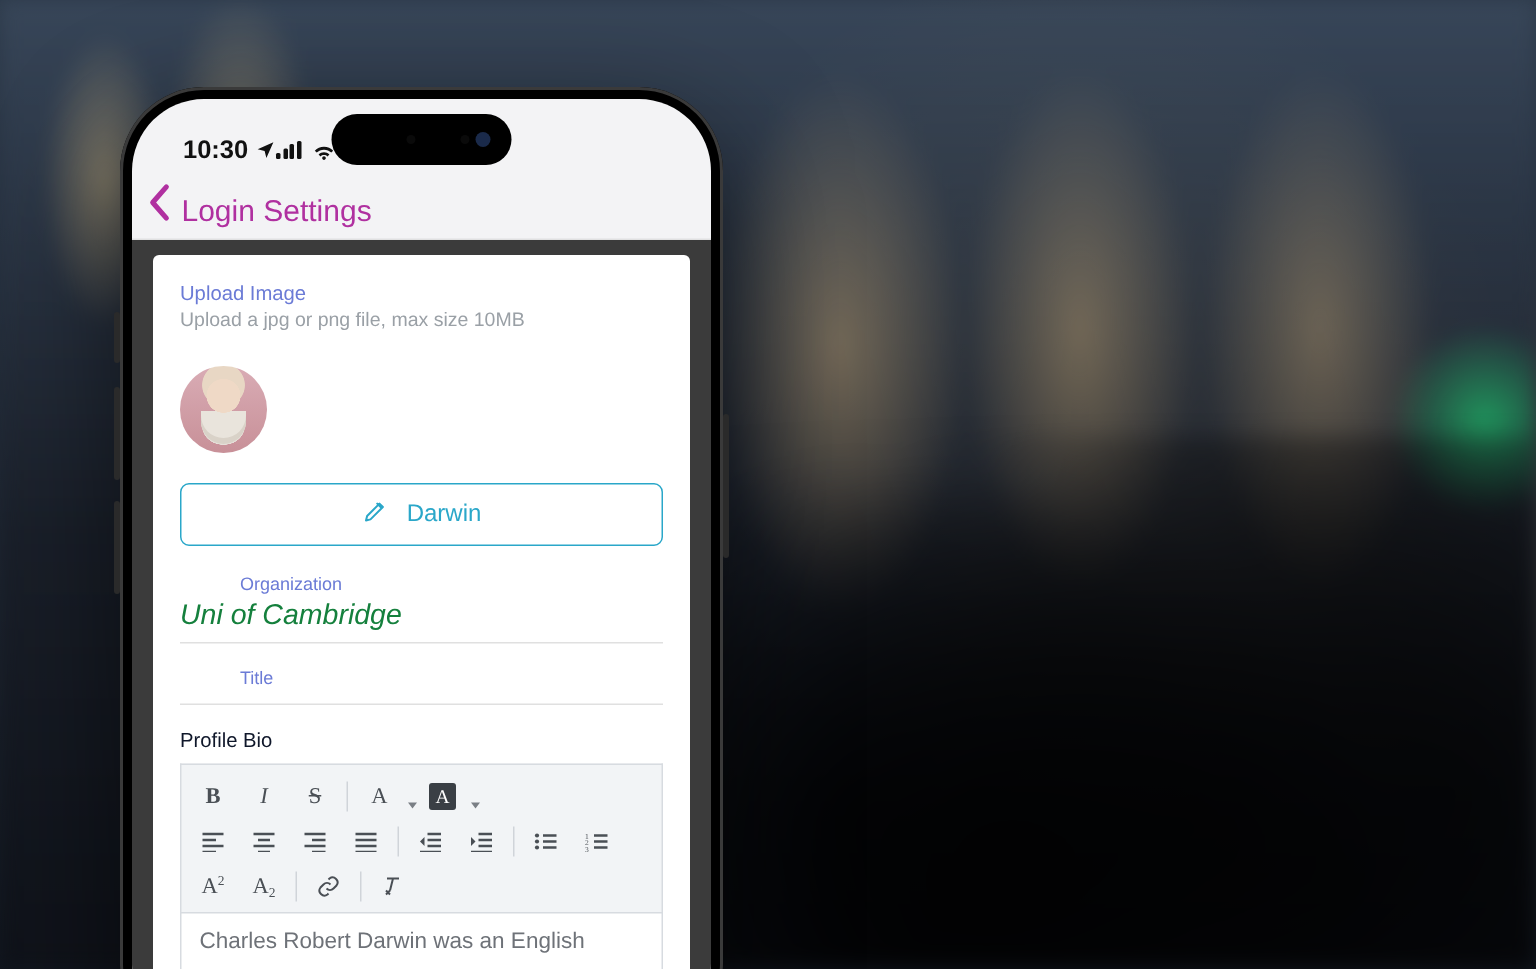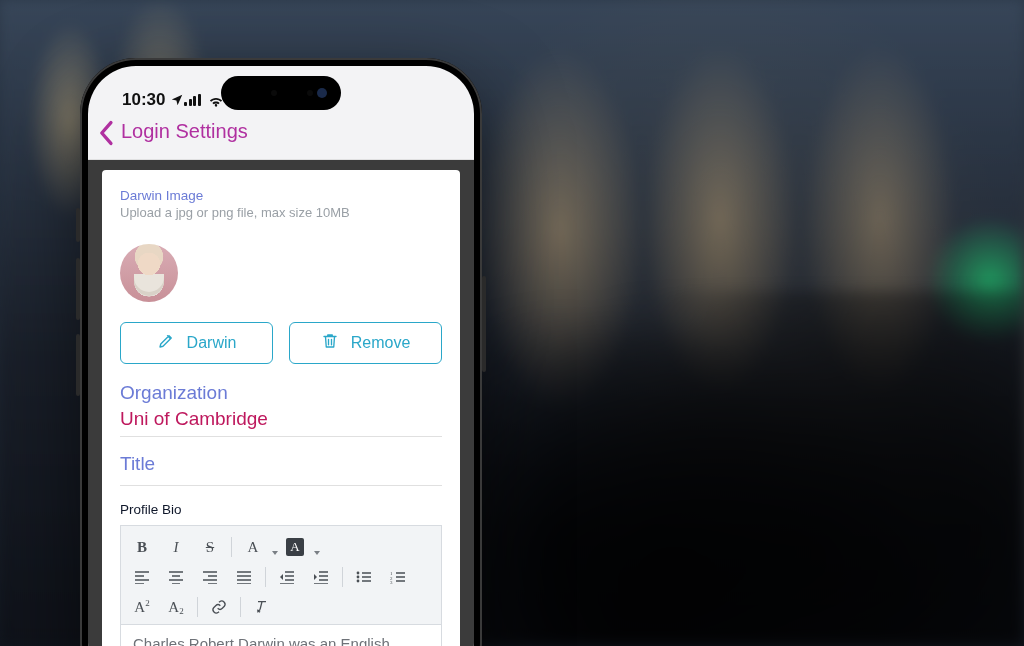--- a/index.html
+++ b/index.html
@@ -71,21 +71,21 @@
   }
   .status-left { display:flex; align-items:center; gap:5px; }
   .status-right { display:flex; align-items:center; gap:6px; }
   .sig-bars { display:flex; align-items:flex-end; gap:1.5px; height:12px; }
   .sig-bars span { width:3px; background:#111; border-radius:1px; }
   .sig-bars span:nth-child(1){height:4px;} .sig-bars span:nth-child(2){height:7px;}
   .sig-bars span:nth-child(3){height:10px;} .sig-bars span:nth-child(4){height:12px;}
   .wifi-icon svg, .battery-icon svg, .loc-icon svg { display:block; }
 
   .nav-bar {
-    height:40px; display:flex; align-items:flex-start; padding:0 8px 6px 8px; gap:2px;
+    height:40px; display:flex; align-items:flex-end; padding:0 8px 6px 8px; gap:2px;
     border-bottom: 1px solid rgba(0,0,0,0.08);
   }
   .back-chevron { color:#b030a0; }
   .nav-title { font-size:20px; color:#b030a0; font-weight:400; margin-left:1px; }
 
   .content-wrap { background:#3b3b3b; padding: 10px 14px 0 14px; height: calc(100% - 94px); }
   .card {
     background:#fff; border-radius:4px; height:100%; overflow:hidden;
     padding: 18px 18px 0 18px;
   }
@@ -105,22 +105,22 @@
 
   .btn-row { display:flex; gap:16px; margin-bottom:18px; }
   .btn {
     flex:1; display:flex; align-items:center; justify-content:center; gap:12px;
     height:42px; border:1.5px solid #2aa7c9; color:#2aa7c9; background:#fff;
     border-radius:6px; font-size:16px; cursor:pointer;
   }
   .btn svg { flex:none; }
 
   .field { border-bottom:1px solid #e0e0e0; padding-bottom:6px; margin-bottom:16px; }
-  .field-label { color:#6b7bd6; font-size:19px; margin-bottom:4px; }
-  .field-value { font-size:19px; color:#be185d; border:none; outline:none; width:100%; background:transparent; }
+  .field-label { color:#6b7bd6; font-size:12px; margin-bottom:4px;margin-left:40px; }
+  .field-value { font-size:19px; color:#15803d; border:none; outline:none; width:100%; background:transparent;font-style:italic; }
 
   .bio-label { color:#0f172a; font-size:13.5px; margin-bottom:8px; }
   .toolbar {
     border:1px solid #d7dbe0; border-bottom:none; background:#f2f4f6;
     padding:6px 4px 2px 4px;
   }
   .tool-row { display:flex; flex-wrap:wrap; align-items:center; }
   .tool-btn {
     width:34px; height:30px; display:flex; align-items:center; justify-content:center;
     color:#4a4f55; font-family: Georgia, "Times New Roman", serif; font-size:15px;
@@ -194,41 +194,33 @@
           <svg width="22" height="26" viewBox="0 0 12 20">
               <path fill="none" stroke="#b030a0" stroke-width="2.6" stroke-linecap="round" stroke-linejoin="round" d="M9 2 2 10l7 8"></path>
             </svg>
         </span>
         <span class="nav-title">Login Settings</span>
       </div>
 
       <div class="content-wrap">
         <div class="card">
 
-          <div class="section-label">Darwin Image</div>
+          <div class="section-label">Upload Image</div>
           <div class="section-help">Upload a jpg or png file, max size 10MB</div>
 
           <div class="avatar"></div>
 
           <div class="btn-row">
             <button class="btn">
               <span>
                 <svg width="18" height="18" viewBox="0 0 24 24">
                     <path fill="none" stroke="#2aa7c9" stroke-width="1.8" stroke-linecap="round" stroke-linejoin="round" d="M4 20l4-1 11-11-3-3L5 16l-1 4zM14 5l3 3"></path>
                   </svg>
               </span>
               <span>Darwin</span>
-            </button>
-            <button class="btn">
-              <span>
-                <svg width="18" height="18" viewBox="0 0 24 24">
-                    <path fill="none" stroke="#2aa7c9" stroke-width="1.8" stroke-linecap="round" stroke-linejoin="round" d="M4 6h16M9 6V4h6v2m-9 0 1 14h10l1-14M10 10v7m4-7v7"></path>
-                  </svg>
-              </span>
-              <span>Remove</span>
             </button>
           </div>
 
           <div class="field">
             <div class="field-label">Organization</div>
             <input class="field-value" value="Uni of Cambridge" style="">
           </div>
 
           <div class="field">
             <div class="field-label">Title</div>

